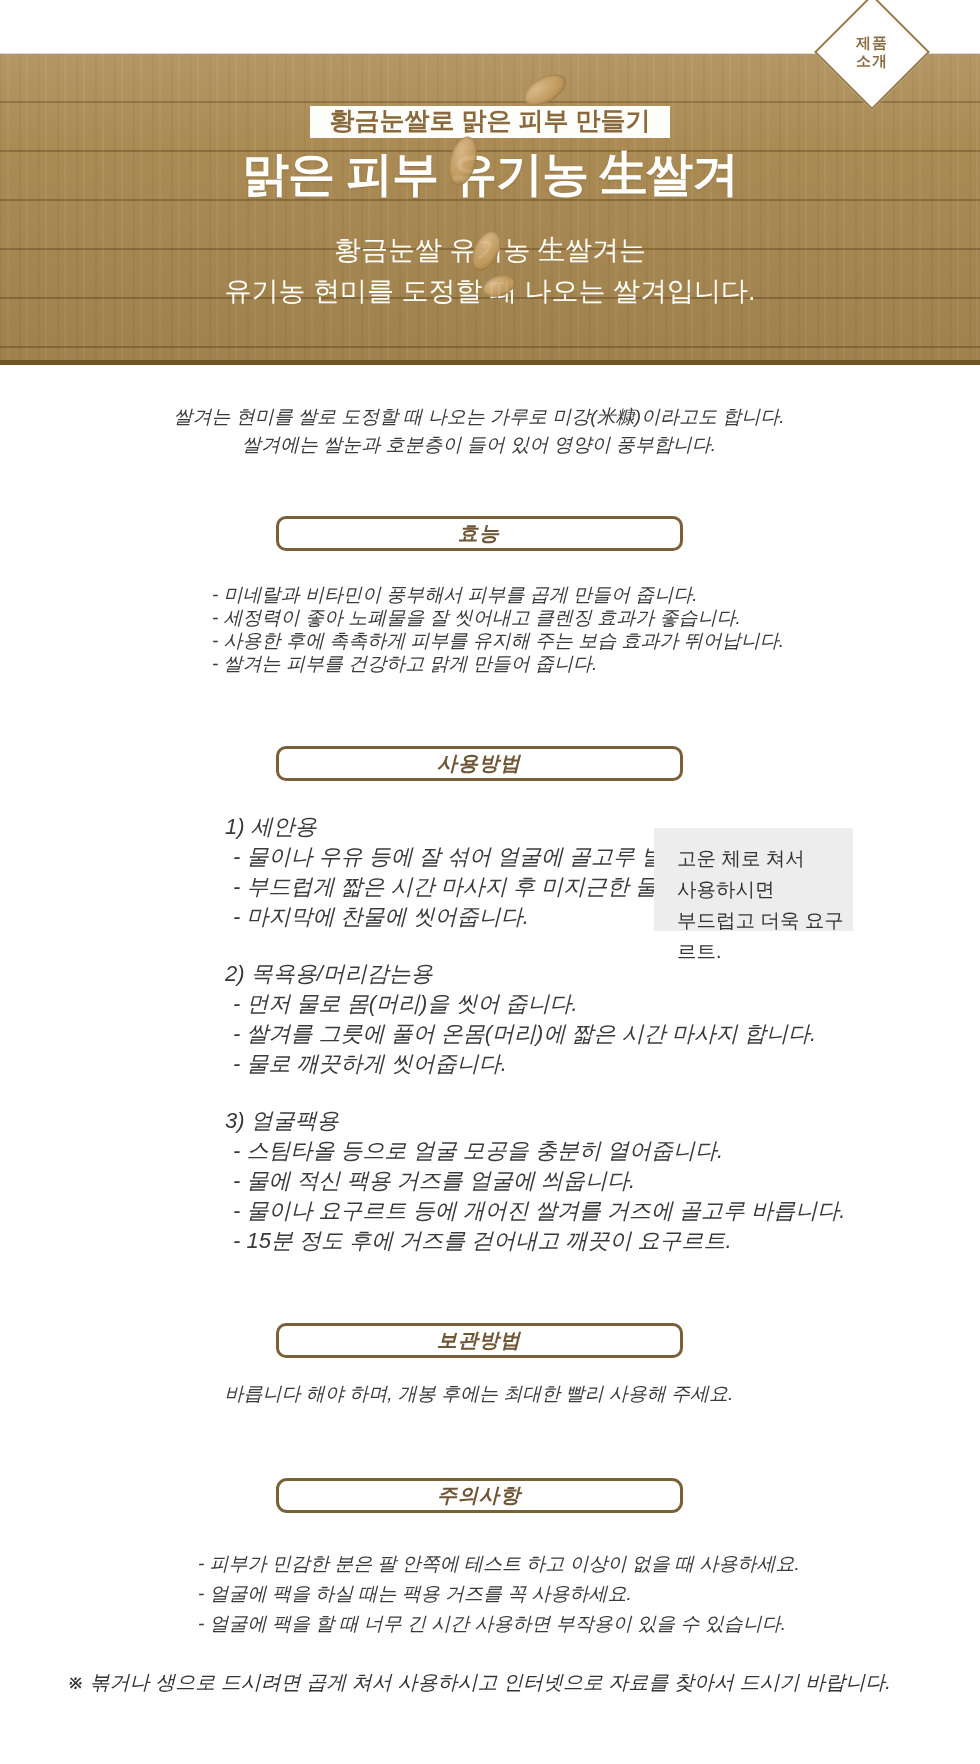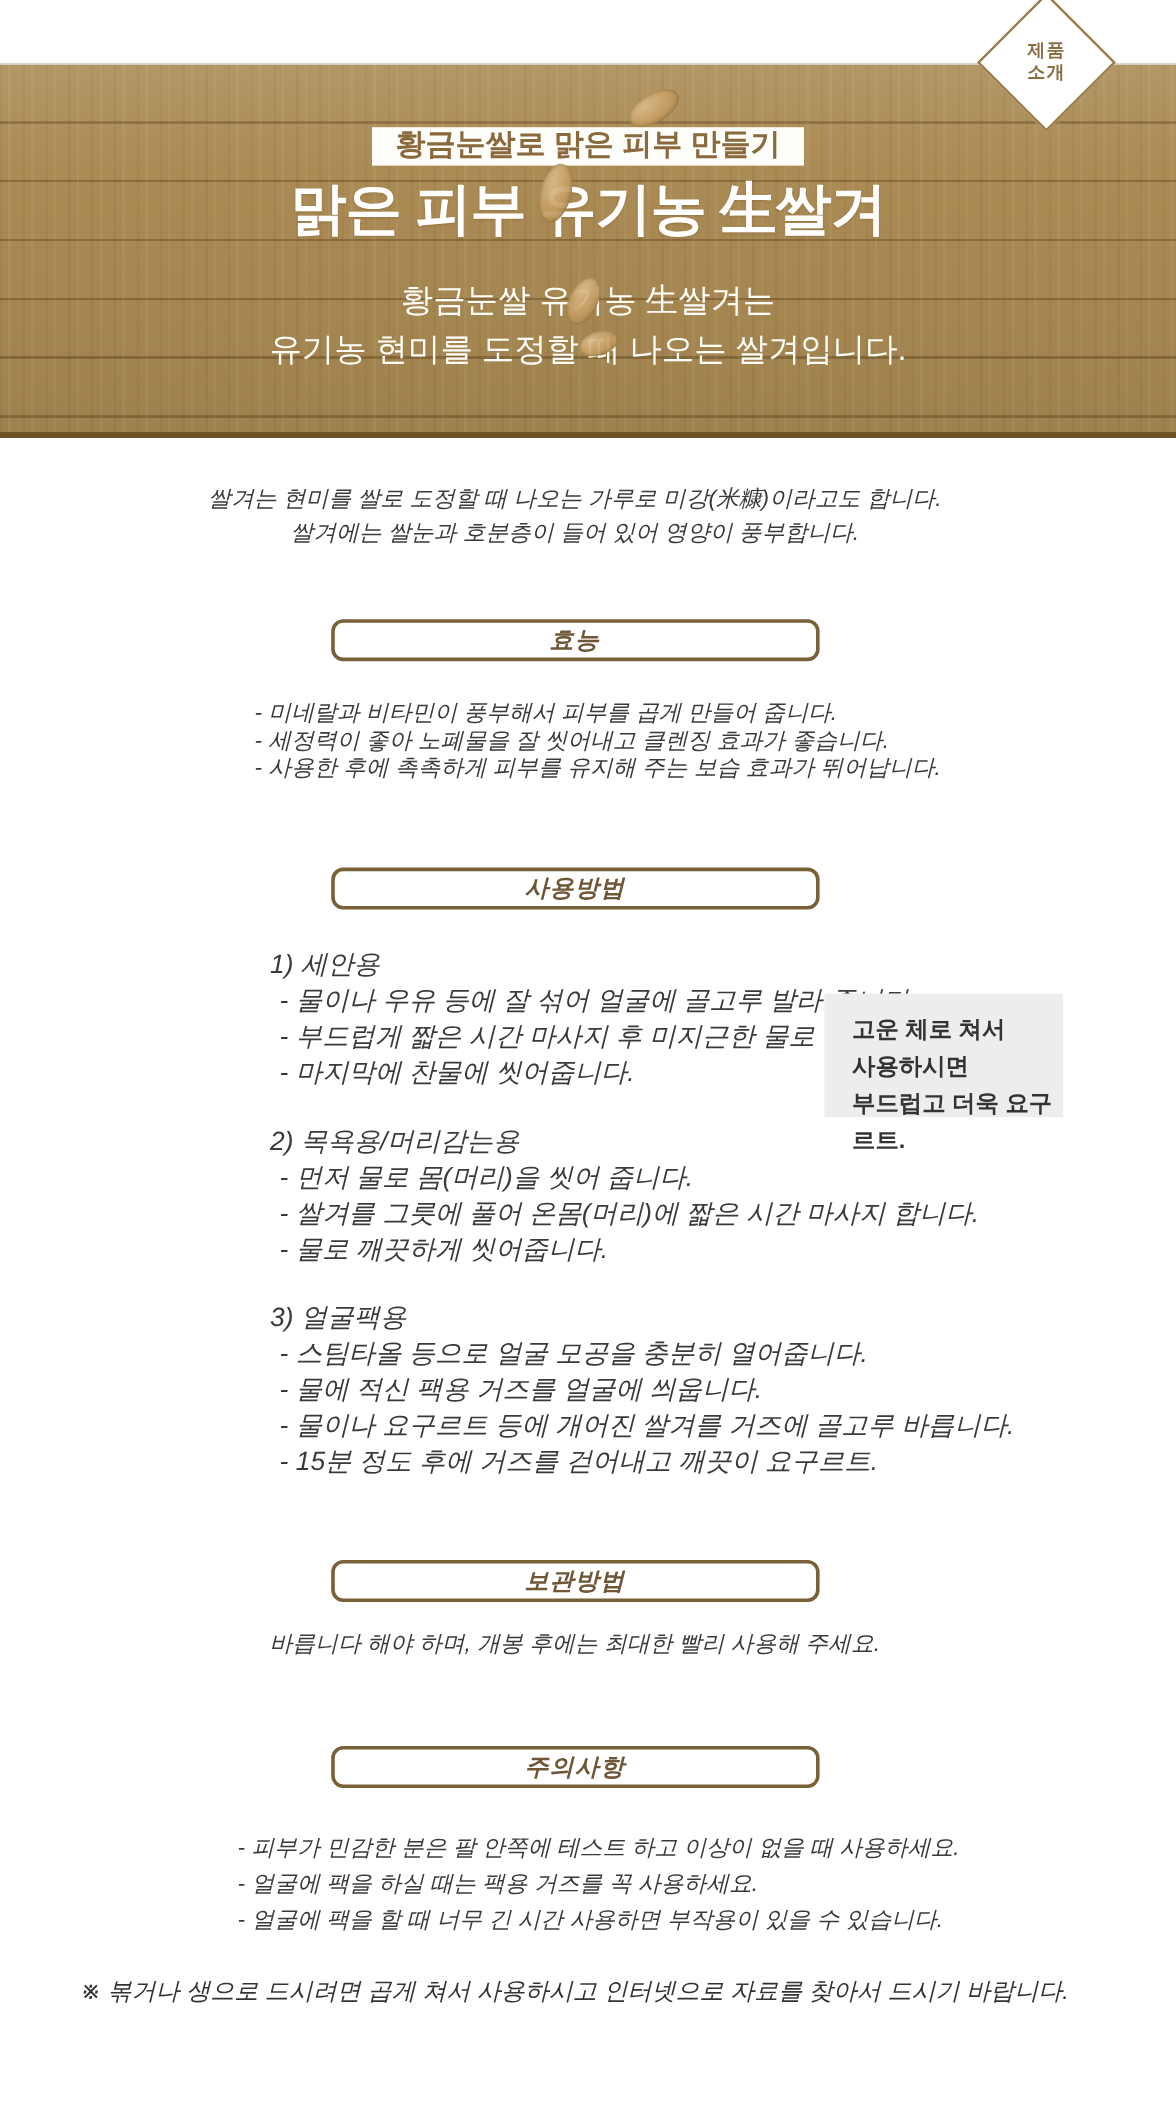--- a/index.html
+++ b/index.html
@@ -56,27 +56,27 @@
   .mt-efficacy{margin-top:57px;}
   .efficacy-list{margin-top:32px;padding-left:212px;font-size:19px;line-height:23px;}
   .efficacy-list div{white-space:nowrap;}
   .mt-usage{margin-top:71px;}
   .usage-wrap{margin-top:31px;}
   .usage-group{padding-left:225px;font-size:22px;line-height:30px;}
   .usage-group + .usage-group{margin-top:27px;}
   .usage-group .g-items{padding-left:8px;}
   .usage-group div{white-space:nowrap;}
   .note-box{
-    position:absolute;left:687px;top:828px;width:199px;height:103px;box-sizing:border-box;
+    position:absolute;left:654px;top:828px;width:199px;height:103px;box-sizing:border-box;
     background:#ededed;padding:15px 0 0 23px;
-    font-size:19.5px;font-weight:bold;color:#333;line-height:31px;z-index:3;
+    font-size:19.5px;font-weight:normal;color:#333;line-height:31px;z-index:3;
   }
   .mt-storage{margin-top:67px;}
   .storage-text{margin-top:22px;text-align:center;font-size:19px;line-height:28px;color:#3a3a3a;}
-  .mt-caution{margin-top:70px;}
+  .mt-caution{margin-top:70px;border-radius:11px;}
   .caution-list{margin-top:36px;padding-left:198px;font-size:19px;line-height:30px;}
   .caution-list div{white-space:nowrap;}
   .footer-note{margin-top:30px;text-align:center;font-size:20px;color:#333;}
 </style>
 </head>
 <body>
 
 <div class="page">
 
   <div class="badge">
@@ -106,20 +106,21 @@
       <div>쌀겨에는 쌀눈과 호분층이 들어 있어 영양이 풍부합니다.</div>
     </div>
 
     <div class="section-box mt-efficacy">
       <span>효능</span>
     </div>
     <div class="efficacy-list">
       <div>- 미네랄과 비타민이 풍부해서 피부를 곱게 만들어 줍니다.</div>
       <div>- 세정력이 좋아 노폐물을 잘 씻어내고 클렌징 효과가 좋습니다.</div>
       <div>- 사용한 후에 촉촉하게 피부를 유지해 주는 보습 효과가 뛰어납니다.</div>
+      <div>- 쌀겨는 피부를 건강하고 맑게 만들어 줍니다.</div>
     </div>
 
     <div class="section-box mt-usage">
       <span>사용방법</span>
     </div>
     <div class="usage-wrap">
       <div class="usage-group">
         <div>1) 세안용</div>
         <div class="g-items">
           <div>- 물이나 우유 등에 잘 섞어 얼굴에 골고루 발라 줍니다.</div>

